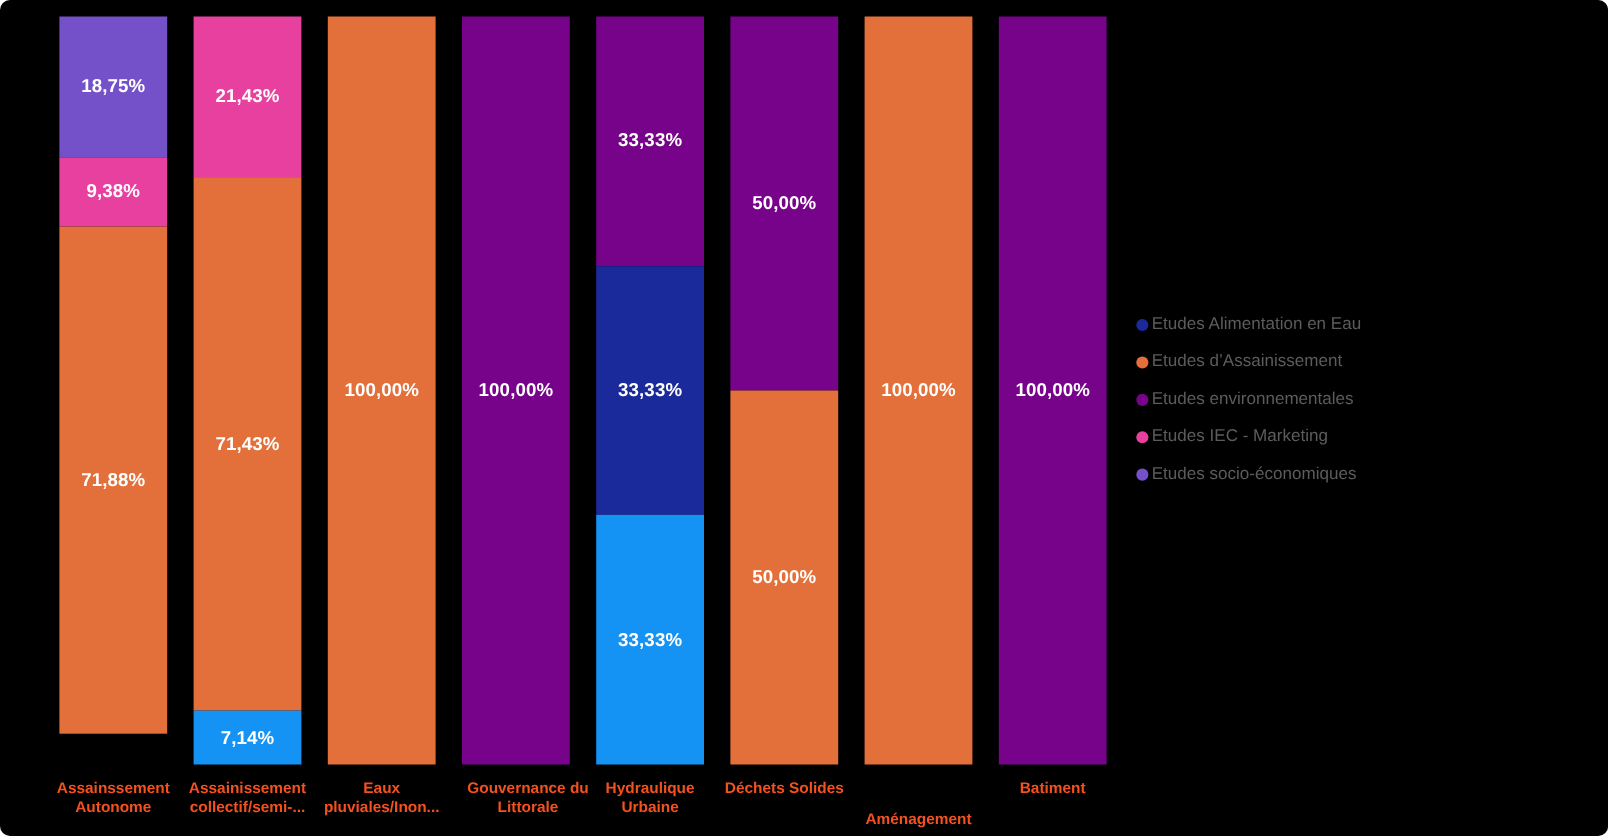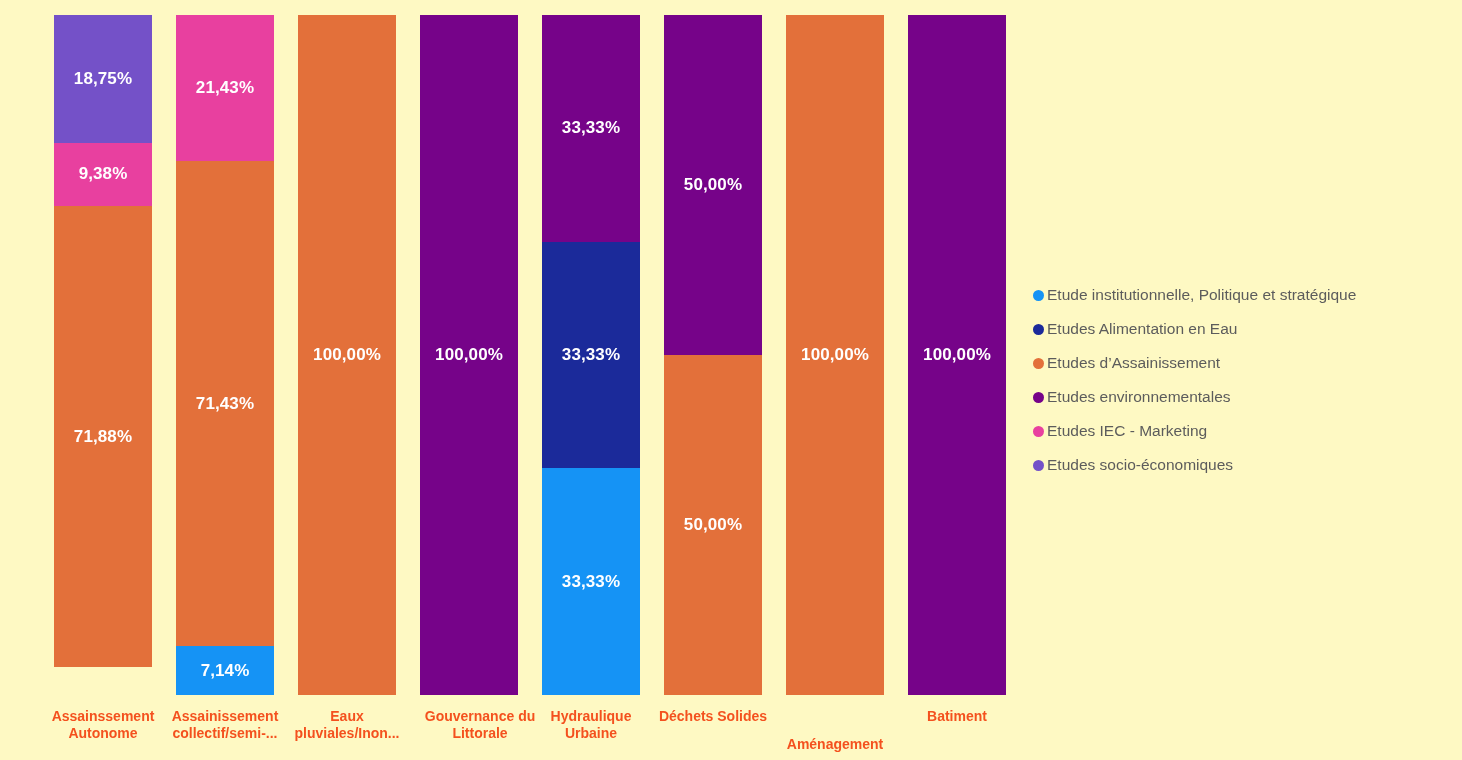--- a/index.html
+++ b/index.html
@@ -10,21 +10,22 @@
   body {
     width: 1462px;
     height: 760px;
     font-family: "Liberation Sans", sans-serif;
     overflow: hidden;
   }
   #chart-root {
     position: relative;
     width: 1462px;
     height: 760px;
-    background: #fef9c3;
+    background: #000000;
+    border-radius: 9px;
   }
 
   
   #plot-area {
     position: absolute;
     left: 0;
     top: 0;
     width: 1020px;
     height: 760px;
   }
@@ -211,24 +212,20 @@
           </div>
         </div>
       </div>
       <div class="cat-label" style="left: 896px; width: 122px; color: rgb(244, 81, 30); text-align: center;">
         <div>Batiment</div>
       </div>
     </div>
 
   <div id="legend">
       <div class="legend-item">
-        <span class="legend-dot" style="background: rgb(21, 147, 245);"></span>
-        <span class="legend-text" style="color: rgb(92, 92, 92);">Etude institutionnelle, Politique et stratégique</span>
-      </div>
-      <div class="legend-item">
         <span class="legend-dot" style="background: rgb(27, 42, 154);"></span>
         <span class="legend-text" style="color: rgb(92, 92, 92);">Etudes Alimentation en Eau</span>
       </div>
       <div class="legend-item">
         <span class="legend-dot" style="background: rgb(227, 112, 58);"></span>
         <span class="legend-text" style="color: rgb(92, 92, 92);">Etudes d’Assainissement</span>
       </div>
       <div class="legend-item">
         <span class="legend-dot" style="background: rgb(118, 3, 137);"></span>
         <span class="legend-text" style="color: rgb(92, 92, 92);">Etudes environnementales</span>

